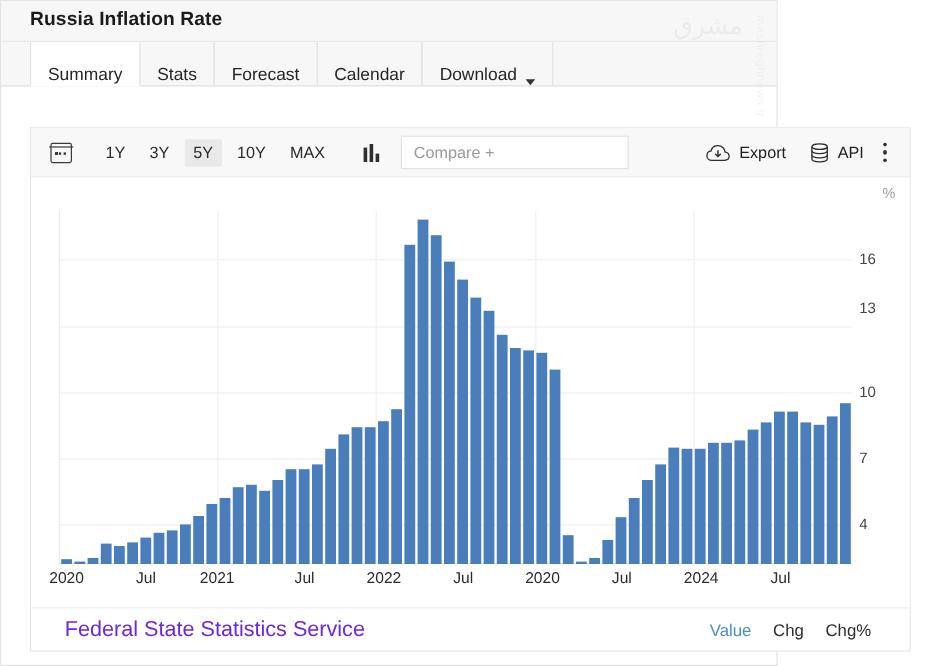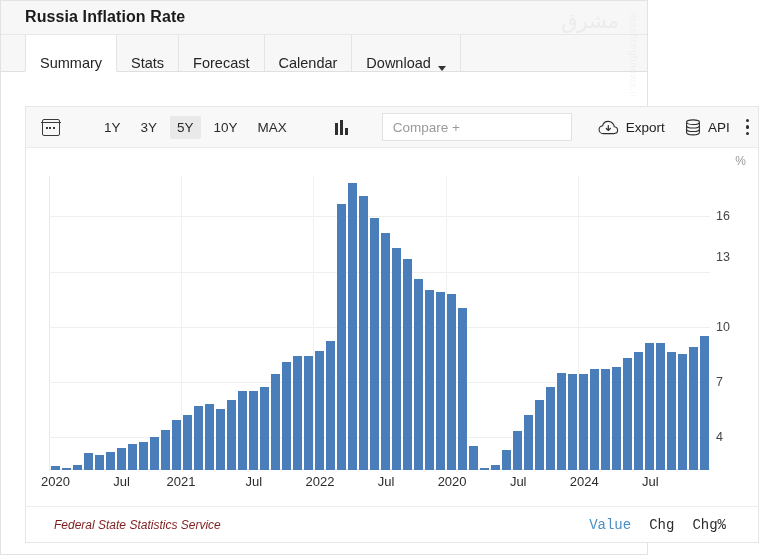--- a/index.html
+++ b/index.html
@@ -82,21 +82,20 @@
 
   
   .toolbar {
     position: relative;
     height: 41px;
     background: #f8f8f8;
     border-bottom: 1px solid #ebebeb;
     display: flex;
     align-items: center;
     padding: 0 10px;
-    gap: 16px;
   }
   .cal-icon {
     width: 18px; height: 17px;
     border: 1.6px solid #3a3a3a;
     border-radius: 2px;
     position: relative;
     margin-left: 6px;
     margin-right: 18px;
     flex: none;
   }
@@ -251,37 +250,35 @@
   
   .footer {
     position: relative;
     height: 36px;
     border-top: 1px solid #eeeeee;
     display: flex;
     align-items: center;
     padding: 0 16px;
   }
   .source {
-    font-size: 12px;
-    color: #7f1d1d;
+    font-size: 18px;
+    color: #6d28d9;
     margin-left: 12px;
-    font-style: italic;
   }
   .foot-right {
     margin-left: auto;
     display: flex;
     align-items: center;
     gap: 18px;
     padding-right: 16px;
   }
   .foot-btn {
     font-size: 14px;
     color: #2b2b2b;
     cursor: pointer;
-    font-family: Liberation Mono, monospace;
   }
   .foot-btn.active { color: #4a90c4; }
 
   
   .watermark {
     position: absolute;
     right: 6px; top: 4px;
     width: 84px; height: 96px;
     pointer-events: none;
     opacity: .30;

